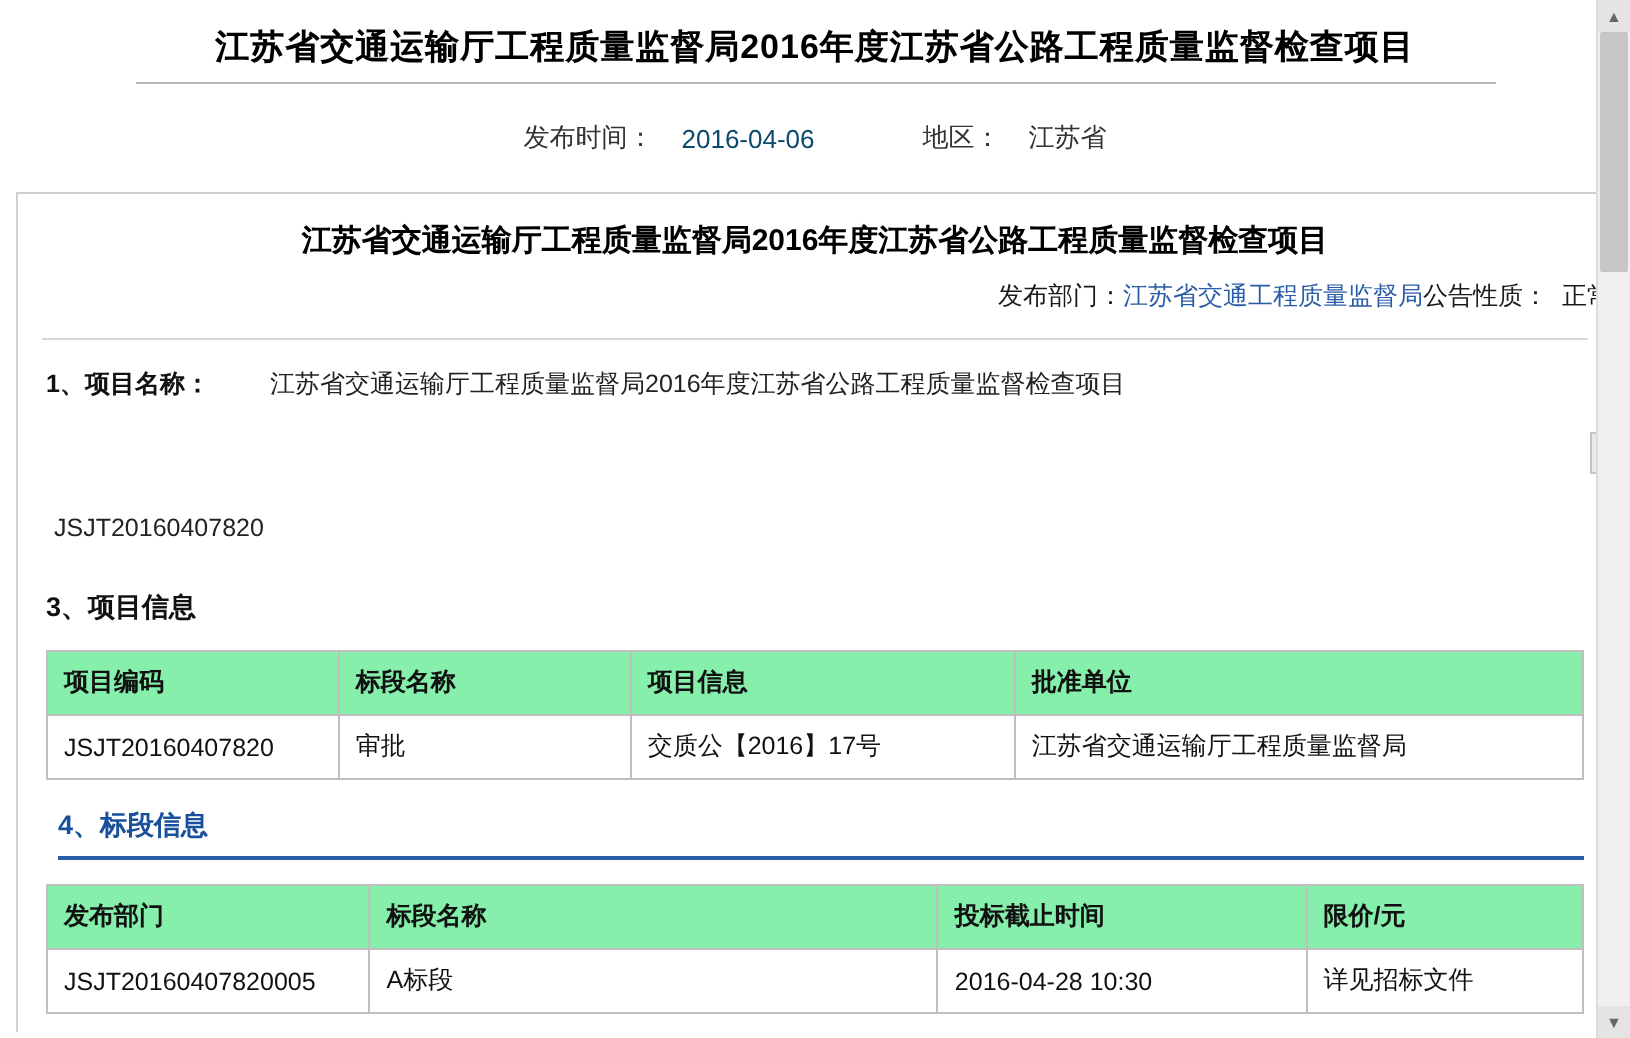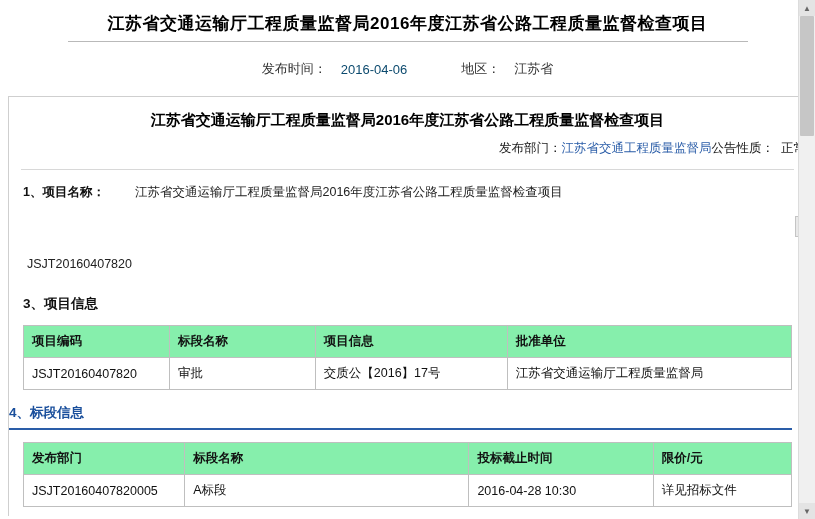--- a/index.html
+++ b/index.html
@@ -105,21 +105,21 @@
     padding-left: 4px;
   }
   .field-spacer { height: 42px; }
   .section-head2 {
     margin: 24px 14px 0 14px;
     font-size: 13.5px;
     font-weight: bold;
     color: #111111;
   }
   .section-head3 {
-    margin: 14px 14px 0 0;
+    margin: 14px 14px 0 20px;
     font-size: 13.5px;
     font-weight: bold;
     color: #1a4f9c;
     padding-bottom: 6px;
     border-bottom: 2px solid #2a5da8;
   }
   table.grid {
     margin: 12px 14px 0 14px;
     border-collapse: collapse;
     width: calc(100% - 28px);

